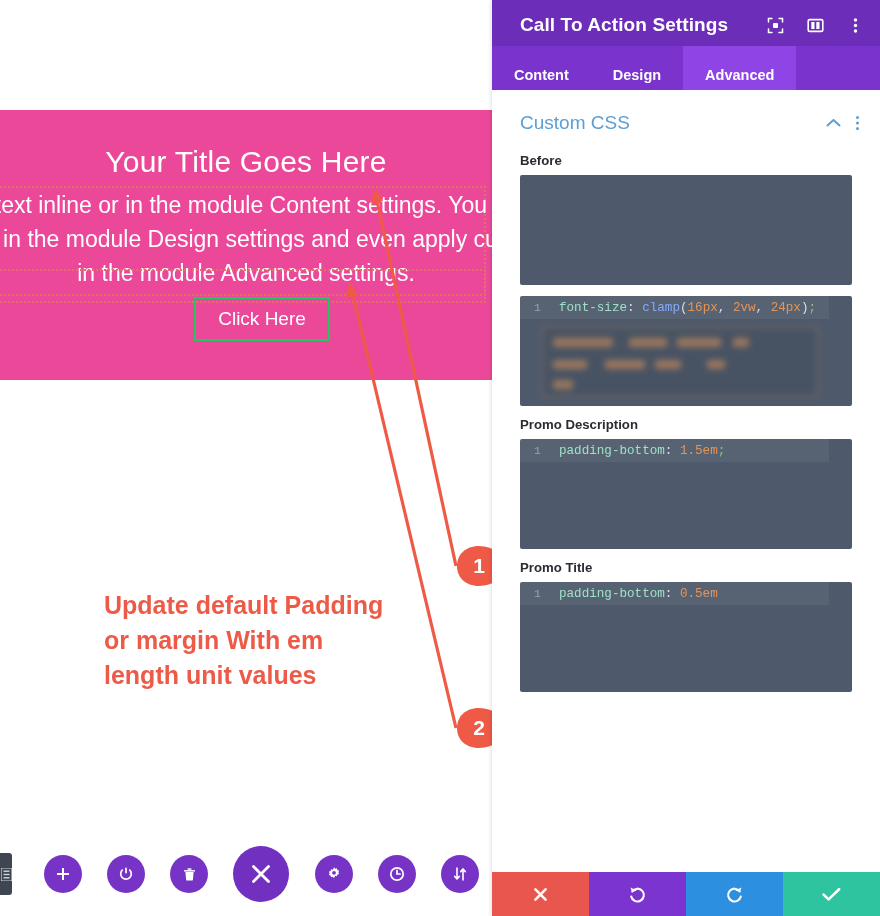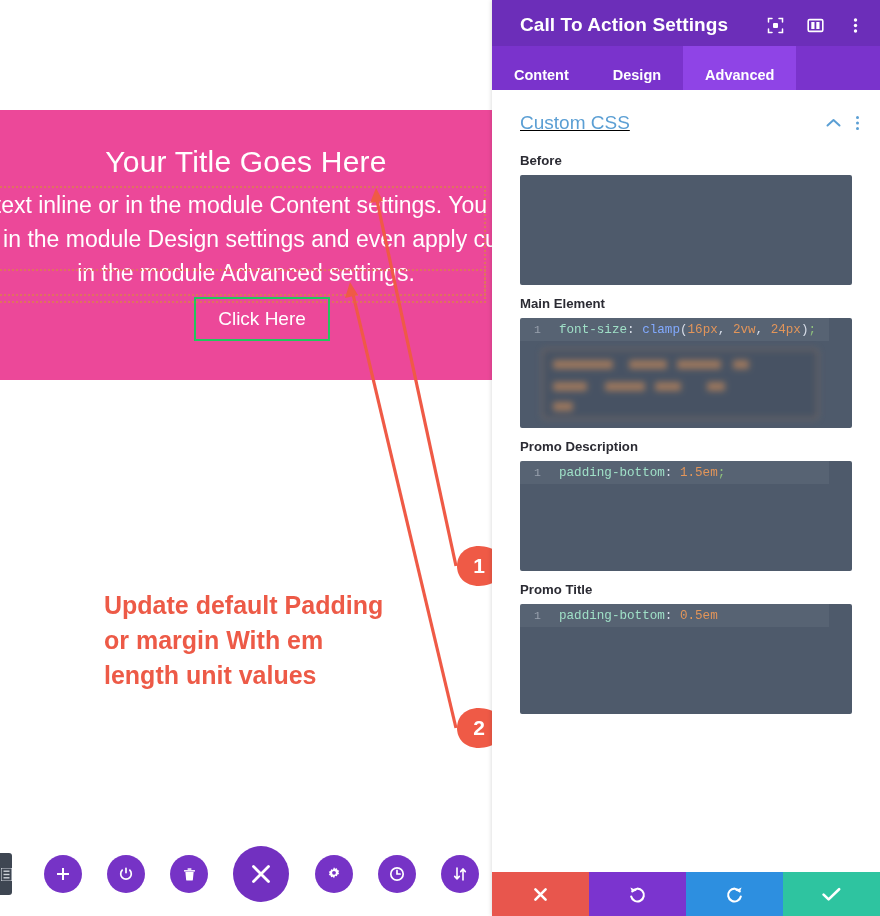--- a/index.html
+++ b/index.html
@@ -96,21 +96,21 @@
   #tabbar { display:flex; background:#7a33cc; height:44px; }
   .tab {
     flex:0 0 auto; padding:0 22px; height:58px; display:flex; align-items:center; justify-content:center;
     color:#ffffff; font-size:14.5px; font-weight:bold;
   }
   .tab.active { background:#8f44e6; }
 
   #panel-body { flex:1; overflow:hidden; background:#ffffff; padding:0 0 0 0; position:relative; }
 
   #section-head {
-    display:flex; align-items:center; padding:22px 20px 8px 28px;text-decoration:underline;
+    display:flex; align-items:center; padding:22px 20px 8px 28px;
   }
   #section-title { color:#5b9fd4; font-size:19px; flex:1; }
   .sec-ctl { color:#5b9fd4; display:flex; align-items:center; justify-content:center; margin-left:14px; }
 
   .field { padding:0 28px; margin-top:11px; }
   .field-label { font-size:13.2px; color:#2b2b33; font-weight:bold; margin-bottom:7px; }
   .code-box {
     background:#4e5a6b; border-radius:2px; position:relative; overflow:hidden;
     font-family:"Liberation Mono", monospace;
   }
@@ -288,21 +288,20 @@
           </svg>
         </div>
       </div>
 
       <div class="field">
         <div class="field-label">Before</div>
         <div class="code-box tall"></div>
       </div>
 
       <div class="field">
-        <div class="field-label">Main Element</div>
         <div class="code-box tall">
           <div class="code-line">
             <div class="hl"></div>
             <div class="gutter">1</div>
             <div class="code-text"><span class="tok-prop">font-size</span><span class="tok-punc">: </span><span class="tok-fn">clamp</span><span class="tok-punc">(</span><span class="tok-num">16px</span><span class="tok-punc">, </span><span class="tok-num">2vw</span><span class="tok-punc">, </span><span class="tok-num">24px</span><span class="tok-punc">)</span><span class="tok-semi">;</span></div>
           </div>
           <div id="tooltip-blur">
             <div class="blur-chip" style="left:10px;  top:10px; width:60px;"></div>
             <div class="blur-chip" style="left:86px;  top:10px; width:38px;"></div>
             <div class="blur-chip" style="left:134px; top:10px; width:44px;"></div>

